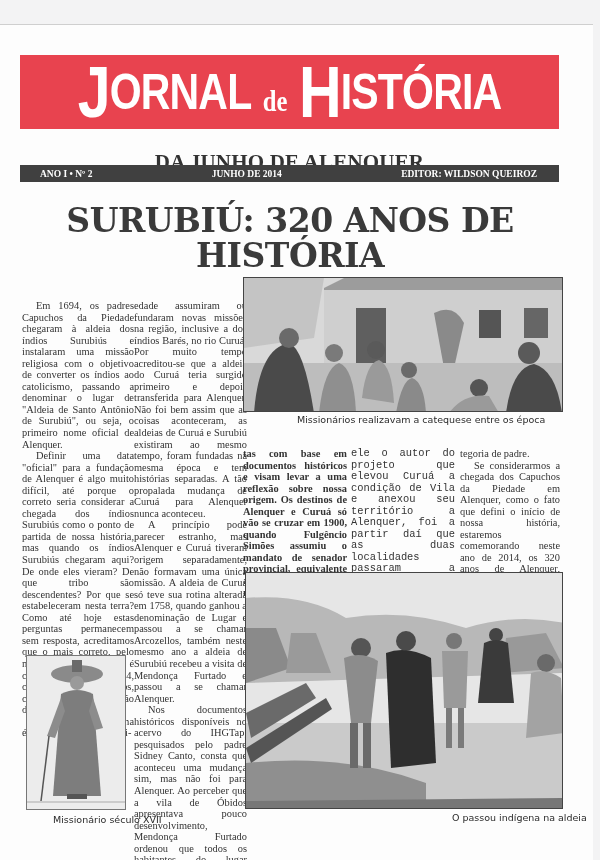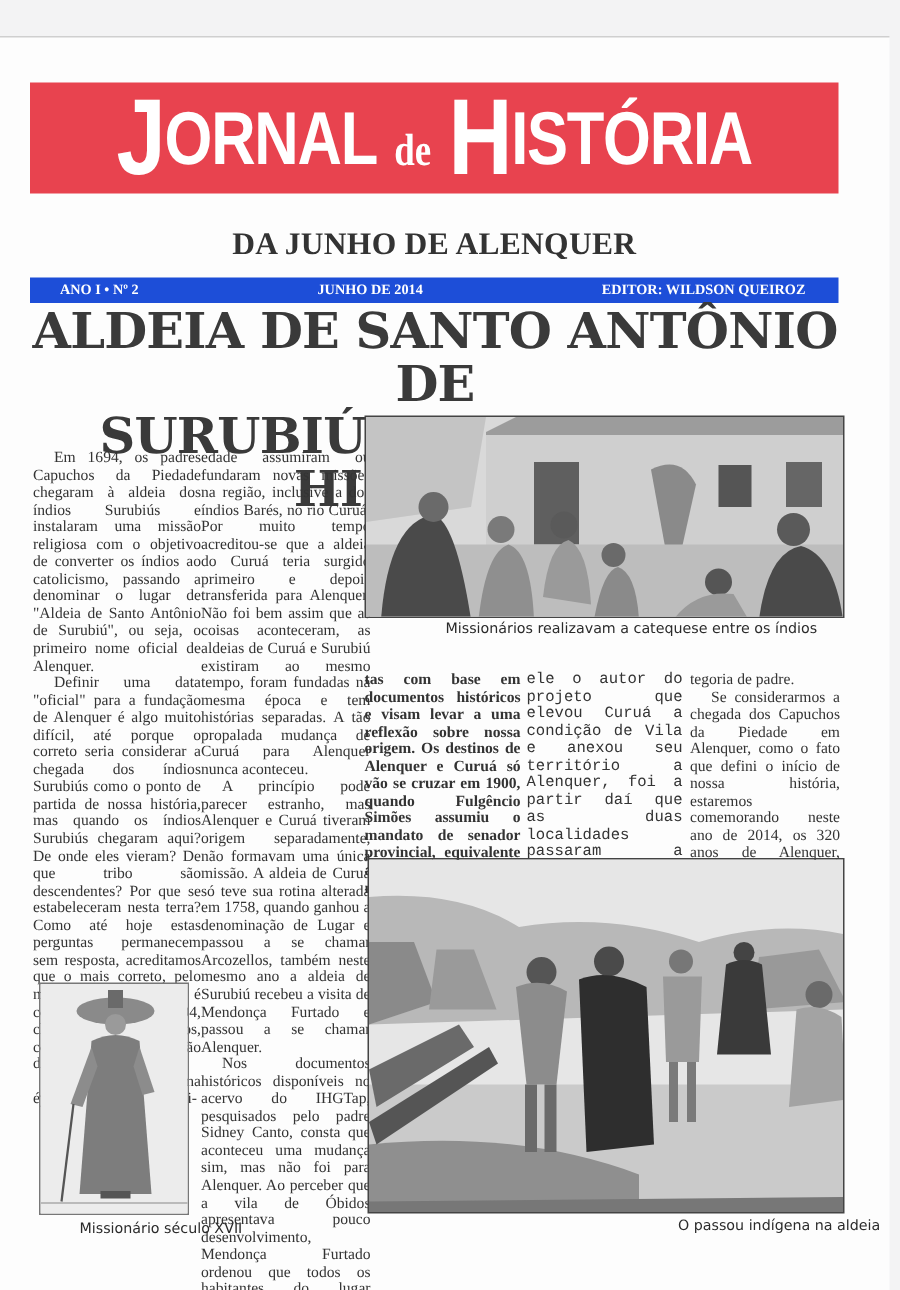--- a/index.html
+++ b/index.html
@@ -5,21 +5,21 @@
   html,body{margin:0;padding:0;}
   body{width:600px;height:860px;background:#f3f3f4;position:relative;overflow:hidden;font-family:"Liberation Serif","DejaVu Serif",serif;color:#2a2a2a;}
   .page{position:absolute;left:0;top:24px;width:593px;height:836px;background:#fdfdfd;border-top:1px solid #cfcfcf;}
   .masthead{position:absolute;left:20px;top:55px;width:539px;height:74px;background:#e8434f;}
   .mast-title{position:absolute;left:0;top:0;width:100%;height:74px;display:flex;align-items:center;justify-content:center;color:#fff;
     font-family:"Liberation Sans","DejaVu Sans",sans-serif;font-weight:bold;letter-spacing:-1px;transform:scaleX(0.82);}
   .mast-title .big{font-size:72px;line-height:74px;}
   .mast-title .w{font-size:50px;line-height:74px;}
   .mast-title .de{font-family:"Liberation Serif",serif;font-weight:bold;font-size:30px;margin:18px 14px 0 14px;letter-spacing:0;}
   .subtitle{position:absolute;left:20px;top:150px;width:539px;text-align:center;font-size:21px;font-weight:bold;color:#333;letter-spacing:0.2px;}
-  .infobar{position:absolute;left:20px;top:185px;width:539px;height:17px;background:#1d4ed8;color:#fff;font-size:9.5px;font-weight:bold;
+  .infobar{position:absolute;left:20px;top:165px;width:539px;height:17px;background:#404040;color:#fff;font-size:9.5px;font-weight:bold;
     display:flex;justify-content:space-between;align-items:center;box-sizing:border-box;padding:0 22px 0 20px;}
   .headline{position:absolute;left:20px;top:203px;width:540px;text-align:center;font-size:33px;line-height:35px;font-weight:bold;color:#3a3a3a;
     font-family:"DejaVu Serif","Liberation Serif",serif;letter-spacing:-0.5px;}
   .col{position:absolute;font-size:10.4px;line-height:11.55px;text-align:justify;color:#333;margin-top:20px;}
   .col p{margin:0;text-indent:14px;}
   .col p + p{margin-top:0;}
   .caption{position:absolute;font-family:"DejaVu Sans","Liberation Sans",sans-serif;font-size:9.5px;color:#2b2b2b;white-space:nowrap;}
   .img{position:absolute;border:1.5px solid #444;box-sizing:border-box;overflow:hidden;}
   .img svg{display:block;}
 </style>
@@ -39,21 +39,20 @@
 </div>
 <div class="subtitle">DA JUNHO DE ALENQUER</div>
 
 <div class="infobar">
   <span>ANO I • Nº 2</span>
   <span>JUNHO DE 2014</span>
   <span>EDITOR: WILDSON QUEIROZ</span>
 </div>
 
 <div class="headline">
-  <div>ALDEIA DE SANTO ANTÔNIO DE</div>
   <div>SURUBIÚ: 320 ANOS DE HISTÓRIA</div>
 </div>
 
 <div class="col" style="left:22px;top:280px;width:112px;">
   <p>Em 1694, os padres Capuchos da Piedade chegaram à aldeia dos índios Surubiús e instalaram uma missão religiosa com o objetivo de converter os índios ao catolicismo, passando a denominar o lugar de "Aldeia de Santo Antônio de Surubiú", ou seja, o primeiro nome oficial de Alenquer.</p>
   <p>Definir uma data "oficial" para a fundação de Alenquer é algo muito difícil, até porque o correto seria considerar a chegada dos índios Surubiús como o ponto de partida de nossa história, mas quando os índios Surubiús chegaram aqui? De onde eles vieram? De que tribo são descendentes? Por que se estabeleceram nesta terra? Como até hoje estas perguntas permanecem sem resposta, acreditamos que o mais correto, pelo menos até agora, é considerar o ano de 1694, chegada dos religiosos, como a data de fundação de Alenquer.</p>
   <p>Também nesta mesma época, os Capuchos da Pi-</p>
 </div>
 
 <div class="img" style="left:26px;top:655px;width:100px;height:155px;border-color:#777;">
@@ -97,21 +96,21 @@
     <circle cx="132" cy="72" r="9" fill="#5a5a5a"></circle>
     <path d="M118 120 Q122 85 135 82 Q148 88 150 125 Z" fill="#9a9a9a"></path>
     <circle cx="165" cy="92" r="8" fill="#6a6a6a"></circle>
     <path d="M152 135 Q158 102 168 100 Q180 104 182 135 Z" fill="#8a8a8a"></path>
     <circle cx="235" cy="110" r="9" fill="#555"></circle>
     <path d="M205 135 Q220 115 245 118 L255 135 Z" fill="#9a9a9a"></path>
     <circle cx="285" cy="75" r="11" fill="#5a5a5a"></circle>
     <path d="M262 135 Q268 90 290 86 Q312 92 318 135 Z" fill="#4a4a4a"></path>
   </svg>
 </div>
-<div class="caption" style="left:297px;top:414px;">Missionários realizavam a catequese entre os índios</div>
+<div class="caption" style="left:297px;top:414px;">Missionários realizavam a catequese entre os época</div>
 
 <div class="col" style="left:243px;top:428px;width:104px;font-weight:bold;">
   <p style="text-indent:0">tas com base em documentos históricos e visam levar a uma reflexão sobre nossa origem. Os destinos de Alenquer e Curuá só vão se cruzar em 1900, quando Fulgêncio Simões assumiu o mandato de senador provincial, equivalente a deputado estadual nos dias de hoje, foi</p>
 </div>
 
 <div class="col" style="left:351px;top:428px;width:104px;font-family:Liberation Mono, monospace;">
   <p style="text-indent:0">ele o autor do projeto que elevou Curuá a condição de Vila e anexou seu território a Alenquer, foi a partir daí que as duas localidades passaram a constituir um mesmo município, união que durou por 95 anos, quando Curuá desmembrou-se de Alenquer e foi elevada à ca-</p>
 </div>
 
 <div class="col" style="left:460px;top:428px;width:100px;">

